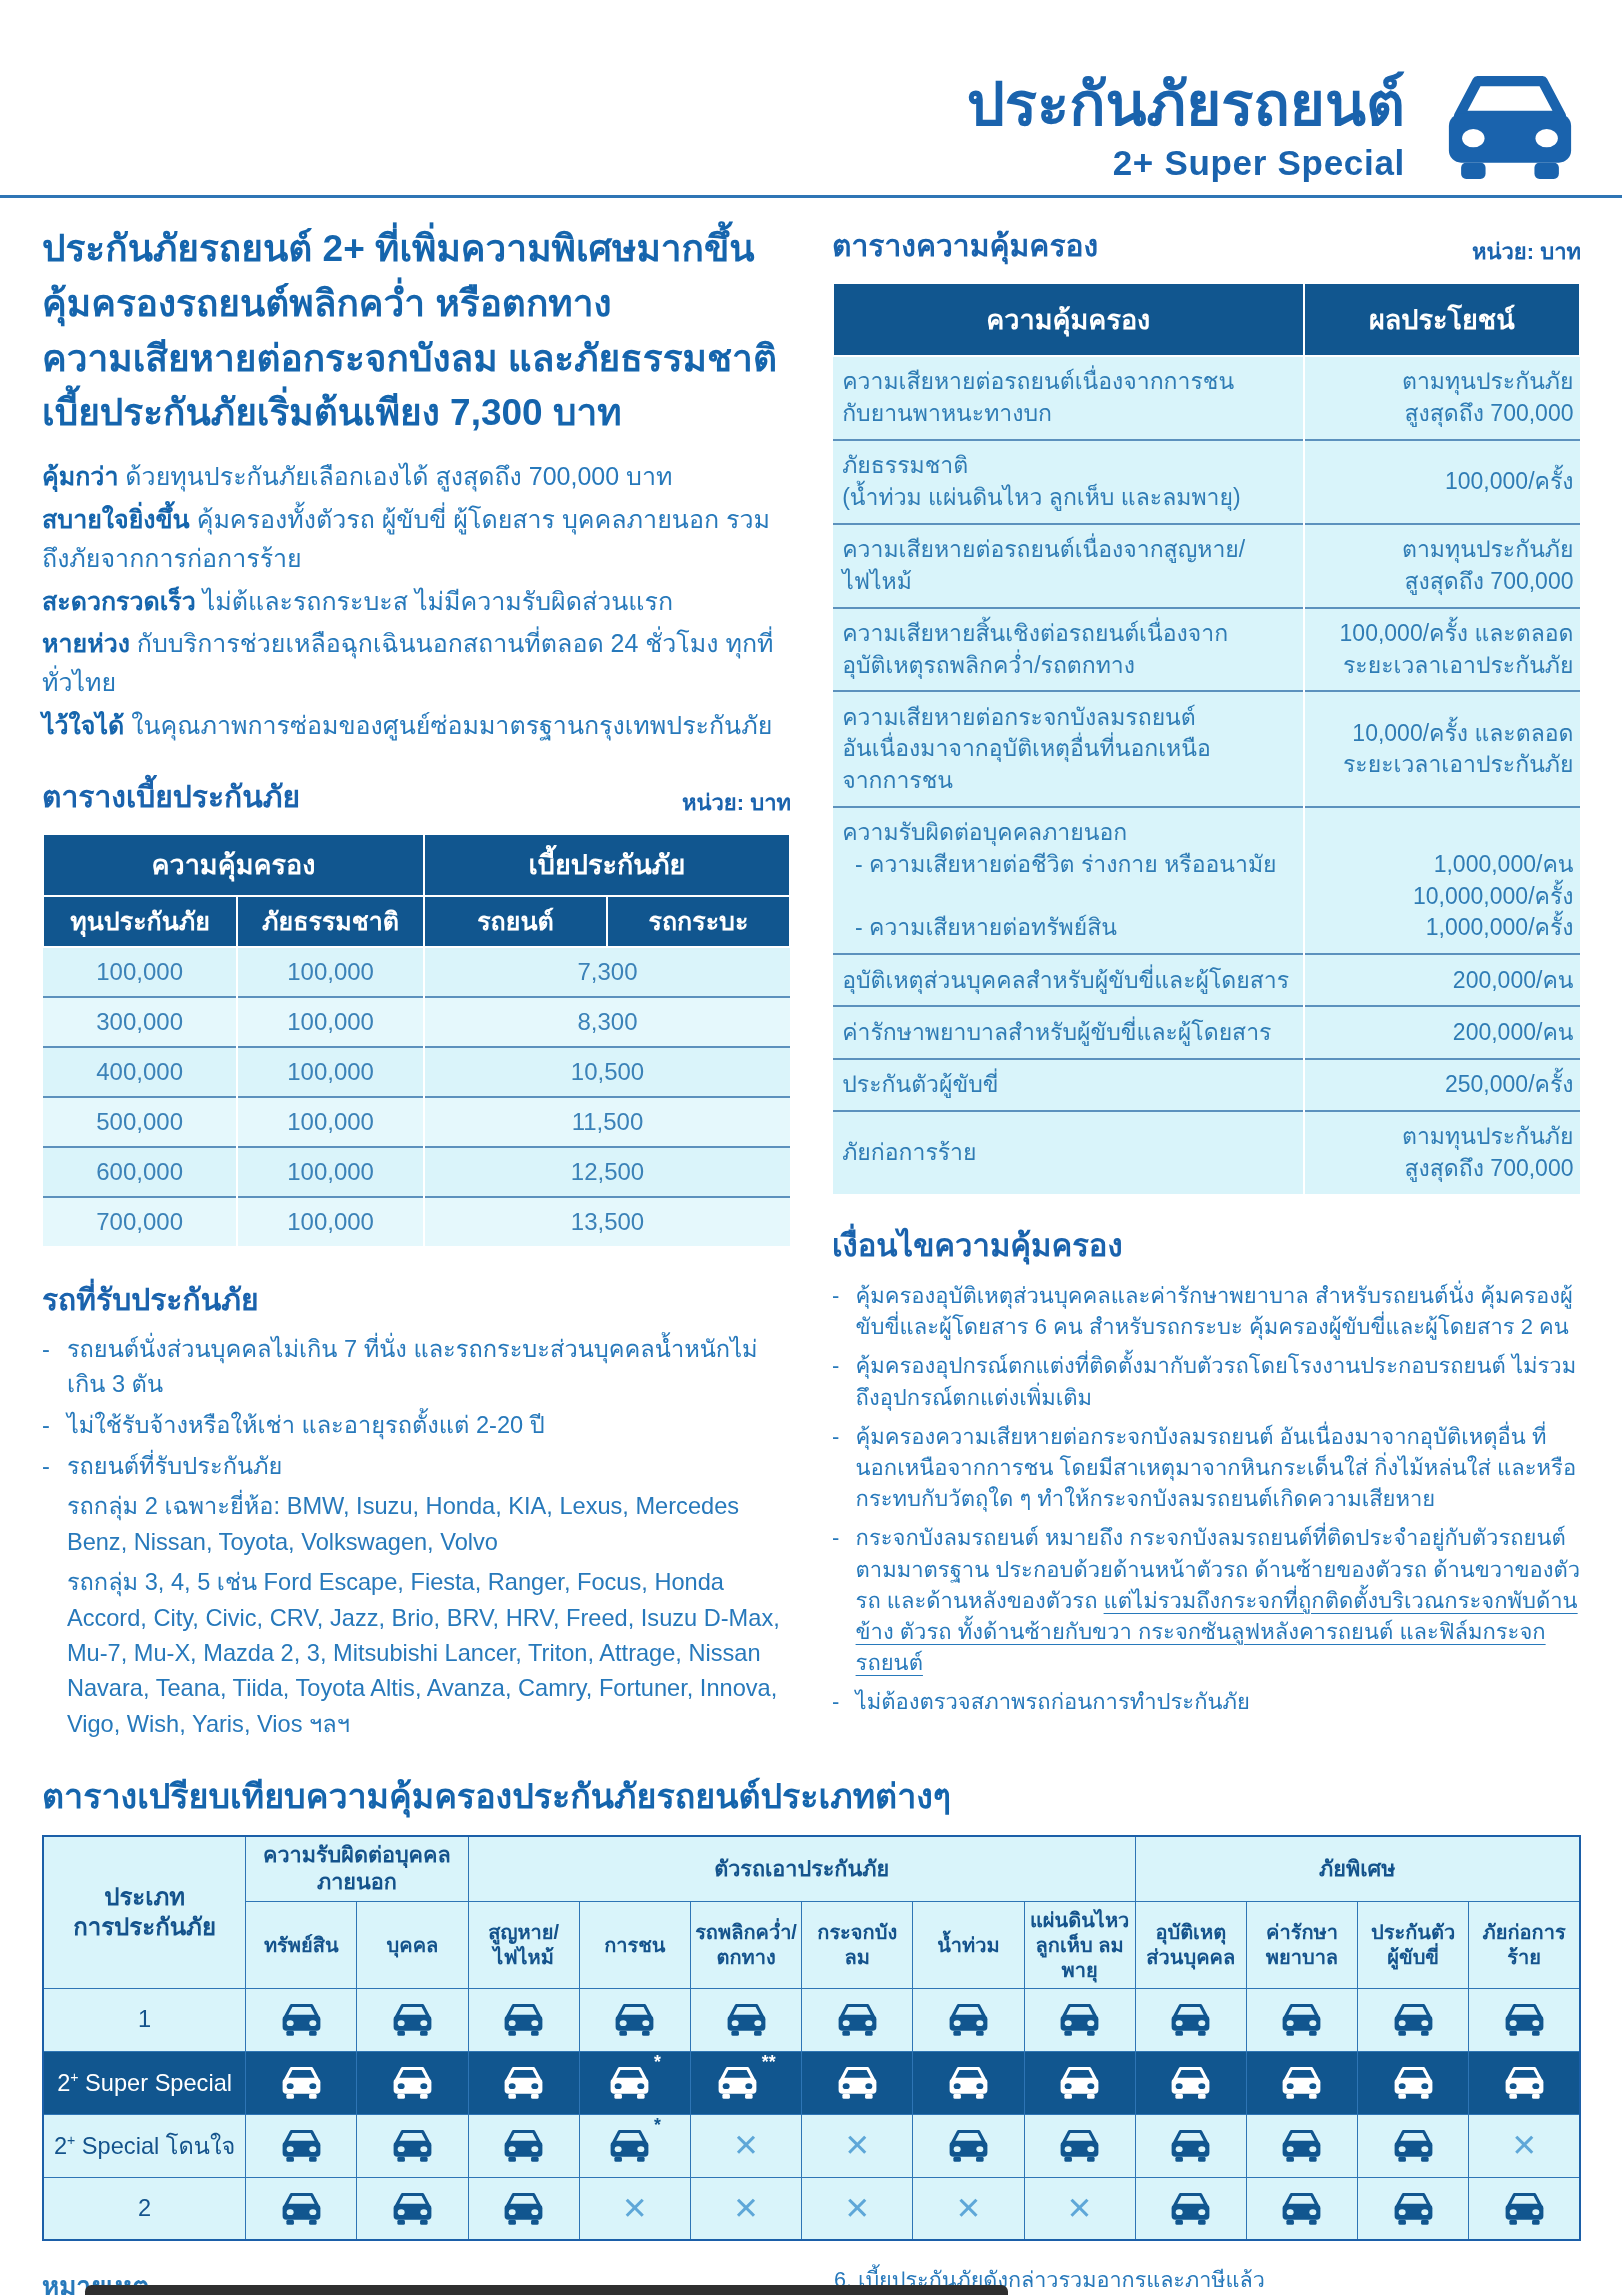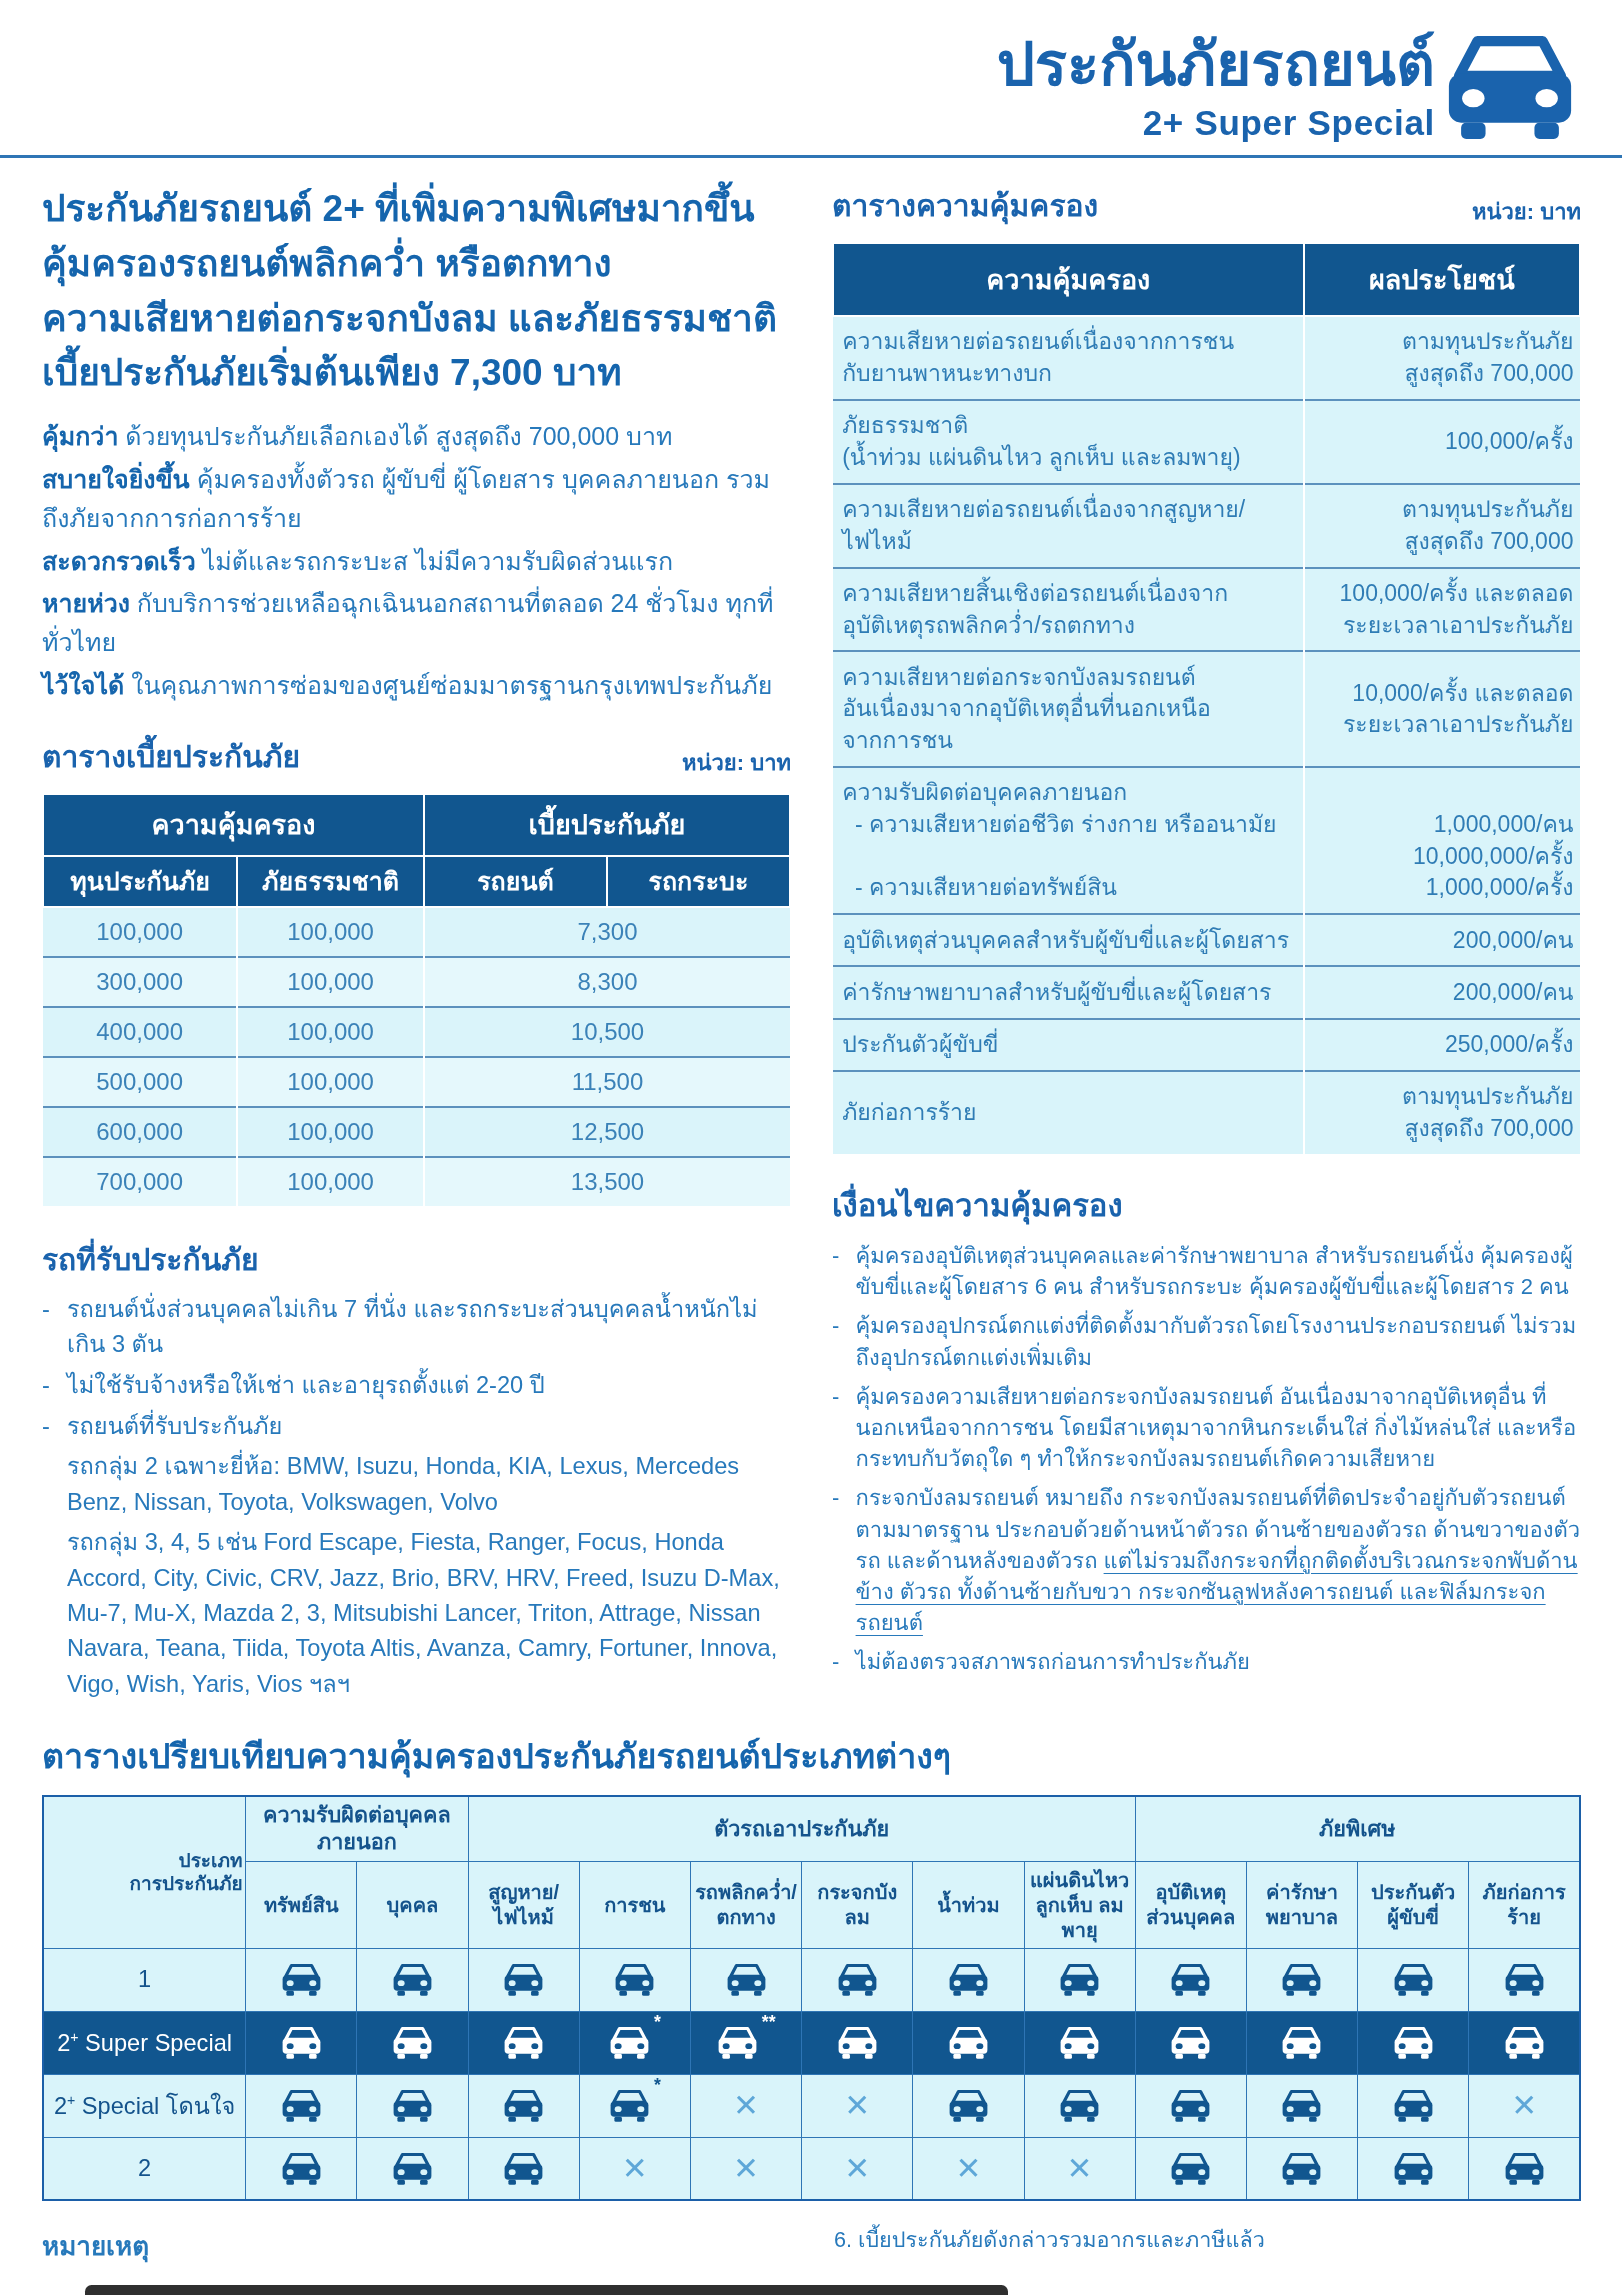--- a/index.html
+++ b/index.html
@@ -1,21 +1,21 @@
 <!DOCTYPE html>
 <html style="font-size:10.5px"><head>
 <meta charset="utf-8">
 <title>ประกันภัยรถยนต์ 2+ Super Special</title>
 <style>
   html,body{margin:0;padding:0;background:#ffffff;}
   .page{position:relative;width:1623px;height:2295px;background:#fff;overflow:hidden;
         font-family:"Liberation Sans","DejaVu Sans",sans-serif;color:#2a78b8;}
 
   
-  .hdr{display:flex;justify-content:flex-end;align-items:center;gap:8px;padding:33px 46px 11.8px 42px;}
+  .hdr{display:flex;justify-content:flex-end;align-items:center;gap:38px;padding:33px 46px 11.8px 42px;margin-top:40px;}
   .hdr-text{text-align:right;}
   .hdr-title{font-size:60px;font-weight:700;color:#1a63ad;line-height:1.05;}
   .hdr-sub{font-size:35px;font-weight:700;color:#1a63ad;margin-top:6.5px;letter-spacing:0.7px;}
   .hdr-car{--cut:#ffffff;color:#1a63ad;width:134px;height:110px;display:flex;align-items:center;}
   .hdr-car svg{width:134px;height:110px;}
   .hdr-rule{height:3.3px;background:#2e75b5;}
 
   
   .cols{display:flex;gap:41px;padding:24px 42px 0 42px;align-items:flex-start;}
   .colL,.colR{width:749px;flex:none;}
@@ -58,21 +58,21 @@
   .cond{display:flex;gap:9.2px;font-size:22px;line-height:1.42;color:#2779bb;margin-bottom:7.9px;}
   .cond .dash{width:14.4px;flex:none;}
   .ul{text-decoration:underline;text-underline-offset:4.6px;text-decoration-thickness:1.3px;}
 
   
   .cmp-head{font-size:34px;font-weight:700;color:#1565ad;margin:22px 42px 11.8px 42px;}
   table.cmp{border-collapse:collapse;margin:0 42px;width:1539px;table-layout:fixed;border:2px solid #1b5fa8;}
   .cmp th,.cmp td{border:1.3px solid #2e75b5;background:#d9f4fa;color:#14538c;text-align:center;vertical-align:middle;}
   .cmp thead th{font-size:20px;font-weight:700;line-height:1.25;white-space:pre-line;padding:5.2px 2.6px;}
   .cmp th.grp{height:38px;font-size:21.6px;}
-  .cmp th.typecol{width:196px;font-size:19px;text-align:right;}
+  .cmp th.typecol{width:196px;font-size:24px;}
   .cmp tbody tr{height:63px;}
   .cmp tbody th.rlabel{font-size:23.6px;font-weight:500;}
   .cmp sup{font-size:60%;}
   .cmp td{--cut:#d9f4fa;color:#11568f;position:relative;}
   .cmp tr.hl th,.cmp tr.hl td{background:#11568f;color:#fff;--cut:#11568f;}
   .cmp td svg.car{width:41px;height:34px;vertical-align:middle;}
   .cmp .star{font-size:17.7px;font-weight:700;position:relative;top:-13px;margin-left:1.3px;}
   .xm{font-size:31px;color:#5ea7d8;font-weight:400;}
   svg.car .cut{fill:var(--cut);}
 

